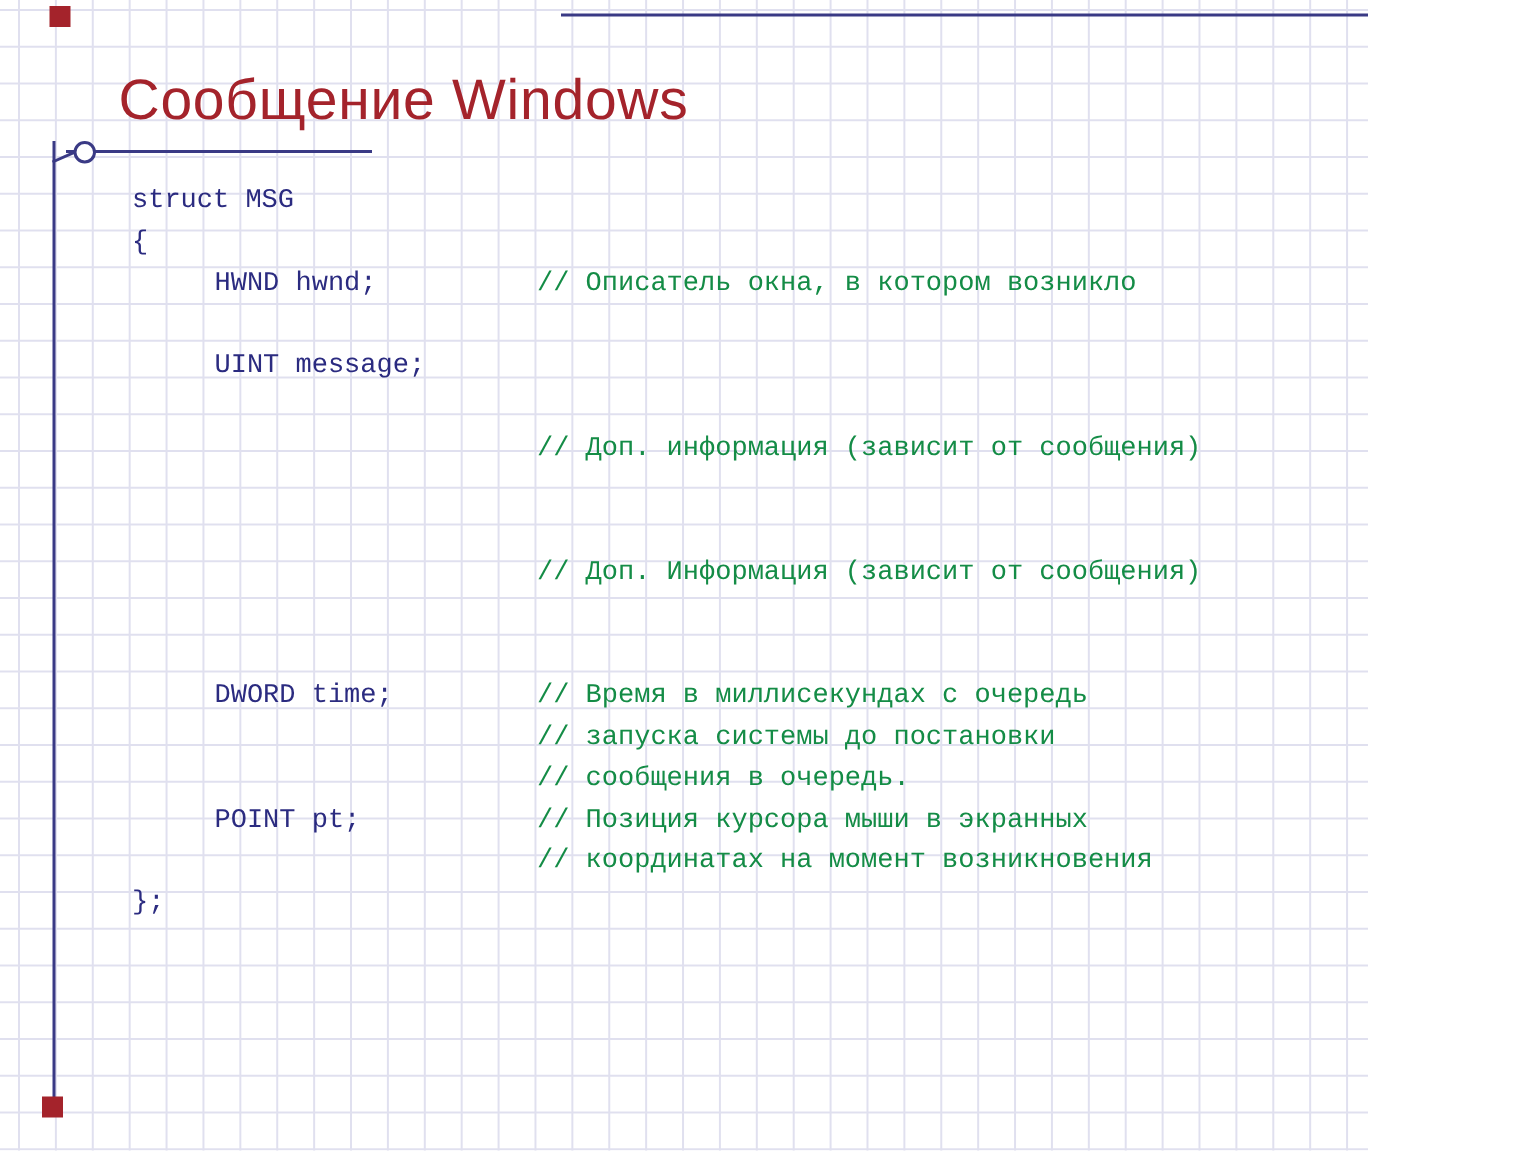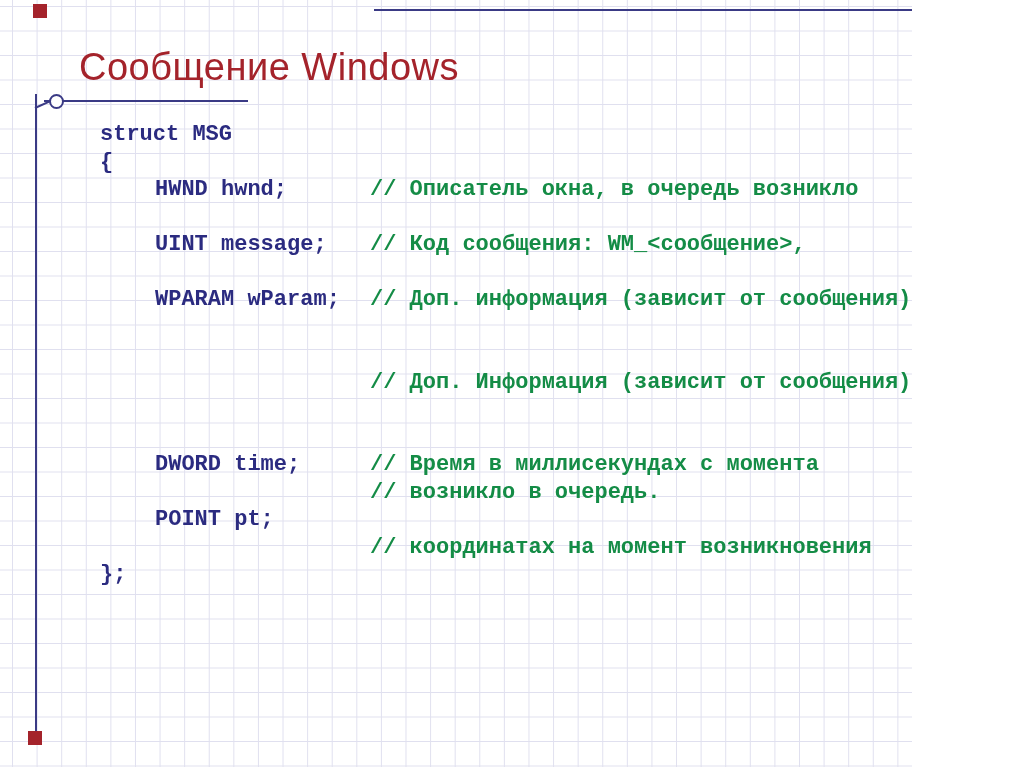--- a/index.html
+++ b/index.html
@@ -42,23 +42,23 @@
     border: 2px solid var(--line-navy, #3a3a85); border-radius: 50%;
     background: #fff;
   }
   .title {
     position: absolute; left: 79px; top: 46px; margin: 0;
     font-size: 38px; font-weight: 400; letter-spacing: 0.5px;
     color: var(--accent-red, #a4232b);
     white-space: nowrap;
   }
   .code-block {
-    position: absolute; left: 100px; top: 121px; width: 924px;
+    position: absolute; left: 88px; top: 121px; width: 924px;
     font-family: "Liberation Mono", monospace;
-    font-weight: bold; font-size: 22px;
+    font-weight: normal; font-size: 18px;
   }
   .code-row { position: relative; height: 27.5px; line-height: 27.5px; white-space: pre; }
   .code-text { position: absolute; left: 0; color: var(--code-navy, #2b2b80); }
   .code-text.indented { left: 55px; text-align: center; }
   .code-comment { position: absolute; left: 270px; color: var(--comment-green, #148c46); }
   .page-number {
     position: absolute; left: 977px; top: 719px;
     font-size: 18px; color: var(--code-navy, #2b2b80);
   }
 </style>
@@ -69,31 +69,32 @@
   <div class="sq top"></div>
   <div class="hline-top"></div>
   <div class="vline-left"></div>
   <div class="diag"></div>
   <div class="title-rule"></div>
   <div class="title-circle"></div>
   <h1 class="title">Сообщение Windows</h1>
   <div class="code-block">
       <div class="code-row"><span class="code-text">struct MSG</span><span class="code-comment"></span></div>
       <div class="code-row"><span class="code-text">{</span><span class="code-comment"></span></div>
-      <div class="code-row"><span class="code-text indented">HWND hwnd;</span><span class="code-comment">// Описатель окна, в очередь возникло</span></div>
+      <div class="code-row"><span class="code-text indented">HWND hwnd;</span><span class="code-comment">// Описатель окна, в котором возникло</span></div>
       <div class="code-row"><span class="code-text indented"></span><span class="code-comment"></span></div>
-      <div class="code-row"><span class="code-text indented">UINT message;</span><span class="code-comment">// Код сообщения: WM_&lt;сообщение&gt;,</span></div>
+      <div class="code-row"><span class="code-text indented">UINT message;</span></div>
       <div class="code-row"><span class="code-text indented"></span><span class="code-comment"></span></div>
-      <div class="code-row"><span class="code-text indented">WPARAM wParam;</span><span class="code-comment">// Доп. информация (зависит от сообщения)</span></div>
+      <div class="code-row"><span class="code-comment">// Доп. информация (зависит от сообщения)</span></div>
       <div class="code-row"><span class="code-text indented"></span><span class="code-comment"></span></div>
       <div class="code-row"><span class="code-text indented"></span><span class="code-comment"></span></div>
       <div class="code-row"><span class="code-comment">// Доп. Информация (зависит от сообщения)</span></div>
       <div class="code-row"><span class="code-text indented"></span><span class="code-comment"></span></div>
       <div class="code-row"><span class="code-text indented"></span><span class="code-comment"></span></div>
-      <div class="code-row"><span class="code-text indented">DWORD time;</span><span class="code-comment">// Время в миллисекундах с момента</span></div>
-      <div class="code-row"><span class="code-text indented"></span><span class="code-comment">// возникло в очередь.</span></div>
-      <div class="code-row"><span class="code-text indented">POINT pt;</span></div>
+      <div class="code-row"><span class="code-text indented">DWORD time;</span><span class="code-comment">// Время в миллисекундах с очередь</span></div>
+      <div class="code-row"><span class="code-text indented"></span><span class="code-comment">// запуска системы до постановки</span></div>
+      <div class="code-row"><span class="code-text indented"></span><span class="code-comment">// сообщения в очередь.</span></div>
+      <div class="code-row"><span class="code-text indented">POINT pt;</span><span class="code-comment">// Позиция курсора мыши в экранных</span></div>
       <div class="code-row"><span class="code-text indented"></span><span class="code-comment">// координатах на момент возникновения</span></div>
       <div class="code-row"><span class="code-text">};</span><span class="code-comment"></span></div>
     </div>
   <div class="sq bottom"></div>
   <div class="page-number">5</div>
 </div>
 
 </body></html>

